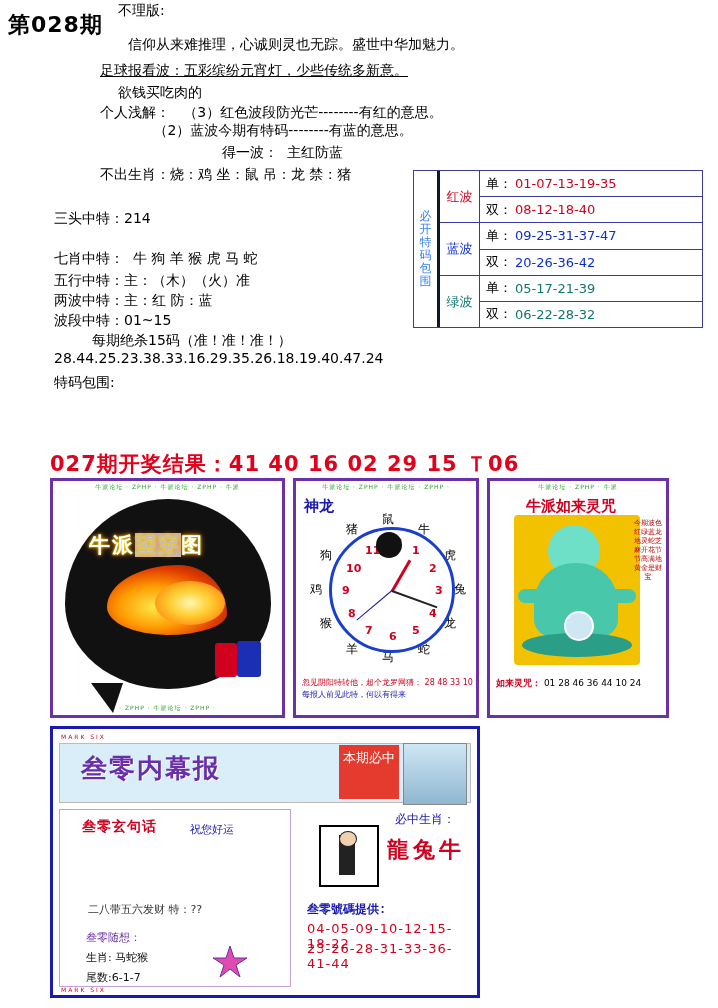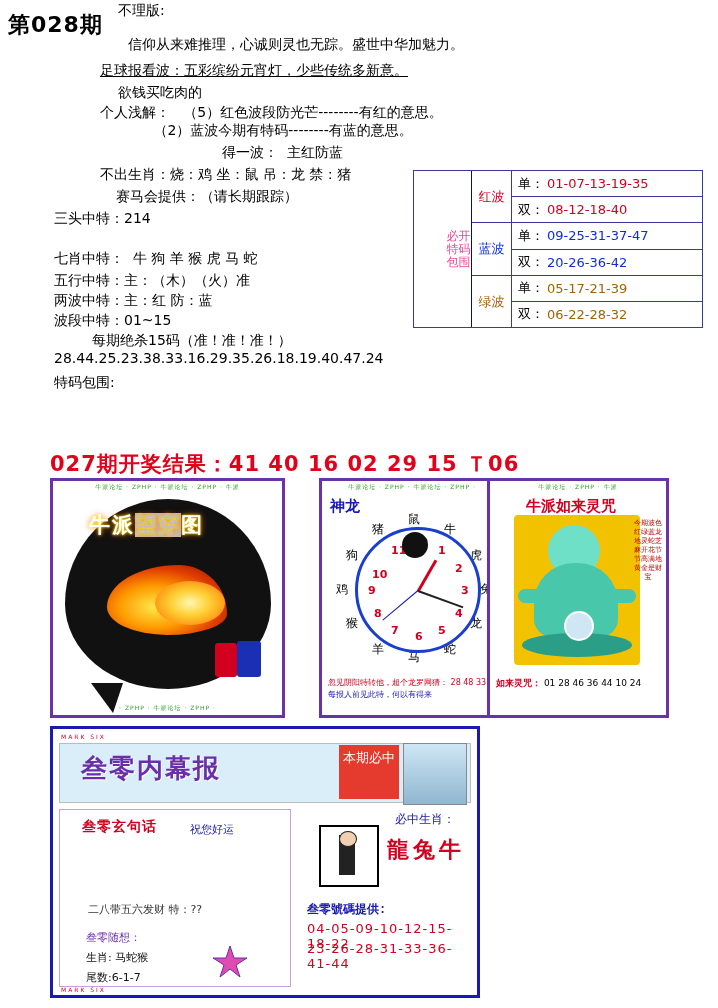--- a/index.html
+++ b/index.html
@@ -27,30 +27,29 @@
   
   .l{position:absolute;white-space:pre;font-size:14px;line-height:17px;}
 
   
   .wavebox{
     position:absolute;left:413px;top:170px;width:290px;height:158px;
     border:1px solid #3a3a9c;background:#fff;box-sizing:border-box;
     display:flex;
   }
   .wavebox .vlabel{
-    width:26px;border-right:1px solid #0f172a;
+    width:26px;border-right:3px solid #0f172a;
     display:flex;align-items:center;justify-content:center;
-    font-size:12px;line-height:13px;text-align:center;color:#ec4899;
+    font-size:12px;line-height:13px;text-align:center;color:#3b82f6;
     box-sizing:border-box;
-    margin-left:32px;
   }
   .wavebox .rows{flex:1;display:flex;flex-direction:column;}
   .v-red{color:#d2001f;}
   .v-blue{color:#0b2ed6;}
-  .v-green{color:#a16207;}
+  .v-green{color:#0f766e;}
   .pairlab{color:#000;margin-right:3px;}
 
   
   .grp{display:flex;flex:1;border-bottom:1px solid #3a3a9c;}
   .grp:last-child{border-bottom:none;}
   .grp .gname{
     width:40px;border-right:1px solid #3a3a9c;
     display:flex;align-items:center;justify-content:center;
     text-align:center;font-size:13px;line-height:15px;box-sizing:border-box;
   }
@@ -76,41 +75,41 @@
   .speech{
     position:absolute;left:6px;top:4px;width:206px;height:190px;
     background:#111;border-radius:50% 50% 50% 50%/55% 55% 45% 45%;
   }
   .speech:after{
     content:"";position:absolute;left:26px;bottom:-24px;
     border-left:22px solid transparent;border-right:10px solid transparent;
     border-top:30px solid #111;
   }
   .c1title{
-    position:absolute;left:30px;top:16px;font-size:21px;font-weight:bold;
+    position:absolute;left:30px;top:36px;font-size:21px;font-weight:bold;
     color:#fff;letter-spacing:2px;
     text-shadow:0 0 3px #ff0,0 0 6px #f60;
   }
   .c1title .hl{background:#c8bcae;color:#c8bcae;}
   .flame{
     position:absolute;left:48px;top:70px;width:120px;height:70px;
     background:radial-gradient(ellipse at 40% 60%,#ffe94a 0%,#ff9b00 35%,#e03b00 65%,#7a1400 100%);
     border-radius:60% 40% 50% 50%/60% 70% 30% 40%;
     filter:blur(0.3px);
   }
   .flame2{
     position:absolute;left:96px;top:86px;width:70px;height:44px;
     background:radial-gradient(ellipse at 50% 50%,#fff7b0 0%,#ffcf33 40%,#ff6a00 100%);
     border-radius:50%;
   }
   .blk-red{position:absolute;left:156px;top:148px;width:22px;height:34px;background:#d2001f;border-radius:3px;}
   .blk-blue{position:absolute;left:178px;top:146px;width:24px;height:36px;background:#1b2fb5;border-radius:3px;}
 
   
-  .c2{left:293px;top:478px;width:186px;height:240px;border:3px solid #6a32a8;background:#fff;margin-left:26px;}
+  .c2{left:293px;top:478px;width:186px;height:240px;border:3px solid #6a32a8;background:#fff;}
   .c2 .lbl{position:absolute;left:8px;top:16px;font-size:15px;font-weight:bold;color:#1a1ab0;}
   .clock{
     position:absolute;left:33px;top:46px;width:120px;height:120px;border-radius:50%;
     background:#fff;border:3px solid #1a3fcf;
   }
   .clock .num{position:absolute;font-size:11px;font-weight:bold;color:#d2001f;}
   .hand{position:absolute;left:50%;top:50%;transform-origin:0 50%;background:#222;}
   .zodiacs{position:absolute;left:14px;top:30px;width:158px;height:150px;}
   .z{position:absolute;width:16px;height:16px;font-size:12px;line-height:16px;text-align:center;}
   .c2 .foot1{position:absolute;left:6px;top:196px;font-size:8px;color:#d2001f;white-space:nowrap;}
@@ -181,25 +180,24 @@
 <body>
 
 <div class="page">
 
   <div class="issue">第028期</div>
   <div class="subtitle">不理版:</div>
 
   <div class="l" style="left:128px;top:36px;">信仰从来难推理，心诚则灵也无踪。盛世中华加魅力。</div>
   <div class="l" style="left:100px;top:62px;text-decoration:underline;">足球报看波：五彩缤纷元宵灯，少些传统多新意。</div>
   <div class="l" style="left:118px;top:84px;">欲钱买吃肉的</div>
-  <div class="l" style="left:100px;top:104px;">个人浅解：   （5）红色波段防光芒--------有红的意思。</div>
+  <div class="l" style="left:100px;top:104px;">个人浅解：   （3）红色波段防光芒--------有红的意思。</div>
   <div class="l" style="left:100px;top:122px;">            （2）蓝波今期有特码--------有蓝的意思。</div>
   <div class="l" style="left:222px;top:144px;">得一波：  主红防蓝</div>
   <div class="l" style="left:100px;top:166px;">不出生肖：烧：鸡 坐：鼠 吊：龙 禁：猪</div>
-  <div class="l" style="left:116px;top:188px;">赛马会提供：（请长期跟踪）</div>
   <div class="l" style="left:54px;top:210px;">三头中特：214</div>
   <div class="l" style="left:54px;top:272px;">五行中特：主：（木）（火）准</div>
   <div class="l" style="left:54px;top:250px;">七肖中特：  牛 狗 羊 猴 虎 马 蛇</div>
   <div class="l" style="left:54px;top:292px;">两波中特：主：红 防：蓝</div>
   <div class="l" style="left:54px;top:312px;">波段中特：01~15</div>
   <div class="l" style="left:92px;top:332px;">每期绝杀15码（准！准！准！）</div>
   <div class="l" style="left:54px;top:350px;">28.44.25.23.38.33.16.29.35.26.18.19.40.47.24</div>
   <div class="l" style="left:54px;top:374px;">特码包围:</div>
 
   <div class="wavebox">
@@ -287,21 +285,21 @@
       <div class="num" style="left:55px;top:6px;">12</div>
       <div class="num" style="left:80px;top:14px;">1</div>
       <div class="num" style="left:97px;top:32px;">2</div>
       <div class="num" style="left:103px;top:54px;">3</div>
       <div class="num" style="left:97px;top:77px;">4</div>
       <div class="num" style="left:80px;top:94px;">5</div>
       <div class="num" style="left:57px;top:100px;">6</div>
       <div class="num" style="left:33px;top:94px;">7</div>
       <div class="num" style="left:16px;top:77px;">8</div>
       <div class="num" style="left:10px;top:54px;">9</div>
-      <div class="num" style="left:14px;top:38px;text-align:right;">10</div>
+      <div class="num" style="left:14px;top:32px;text-align:right;">10</div>
       <div class="num" style="left:33px;top:14px;">11</div>
       <div class="hand" style="width:36px;height:3px;transform:rotate(-60deg);background:#d2001f;"></div>
       <div class="hand" style="width:48px;height:2px;transform:rotate(20deg);"></div>
       <div class="hand" style="width:46px;height:1px;transform:rotate(140deg);background:#1a1ab0;"></div>
       <div style="position:absolute;left:44px;top:2px;width:26px;height:26px;border-radius:50%;background:#111;"></div>
     </div>
     <div class="foot1">忽见阴阳特转他，超个龙罗网猜：  28 48 33 10</div>
     <div class="foot2">每报人前见此特，何以有得来</div>
     <div class="foot3"></div>
   </div>

